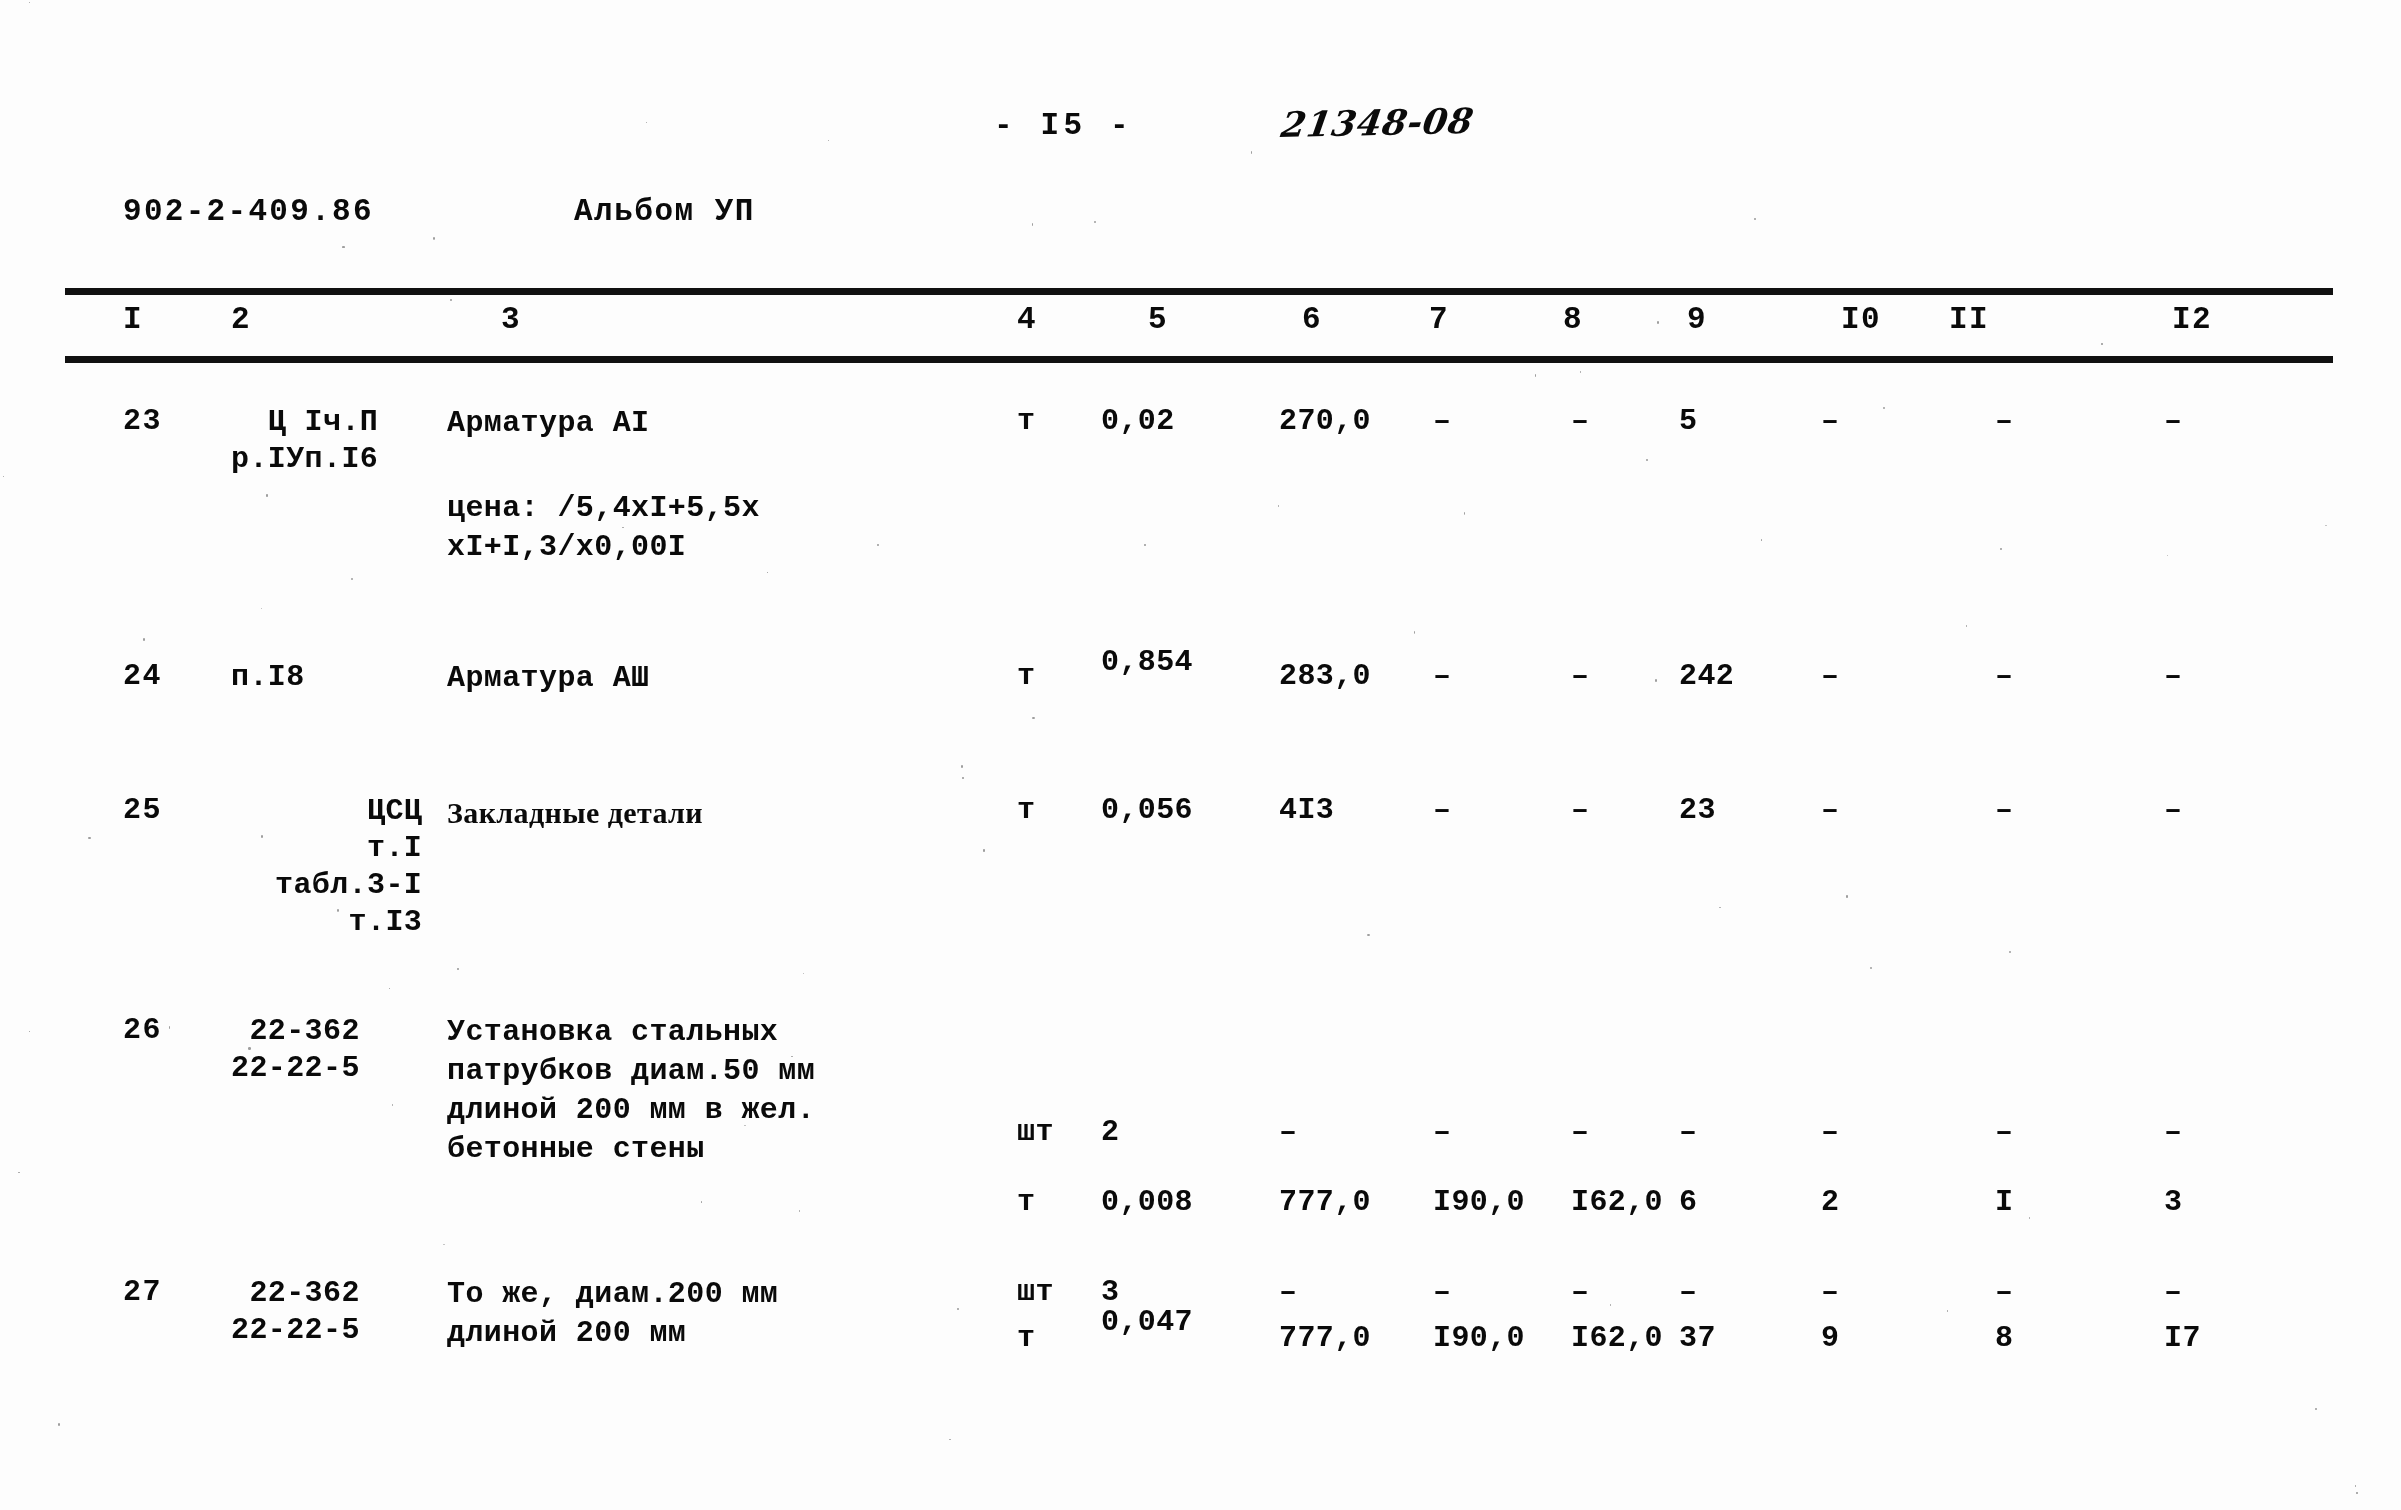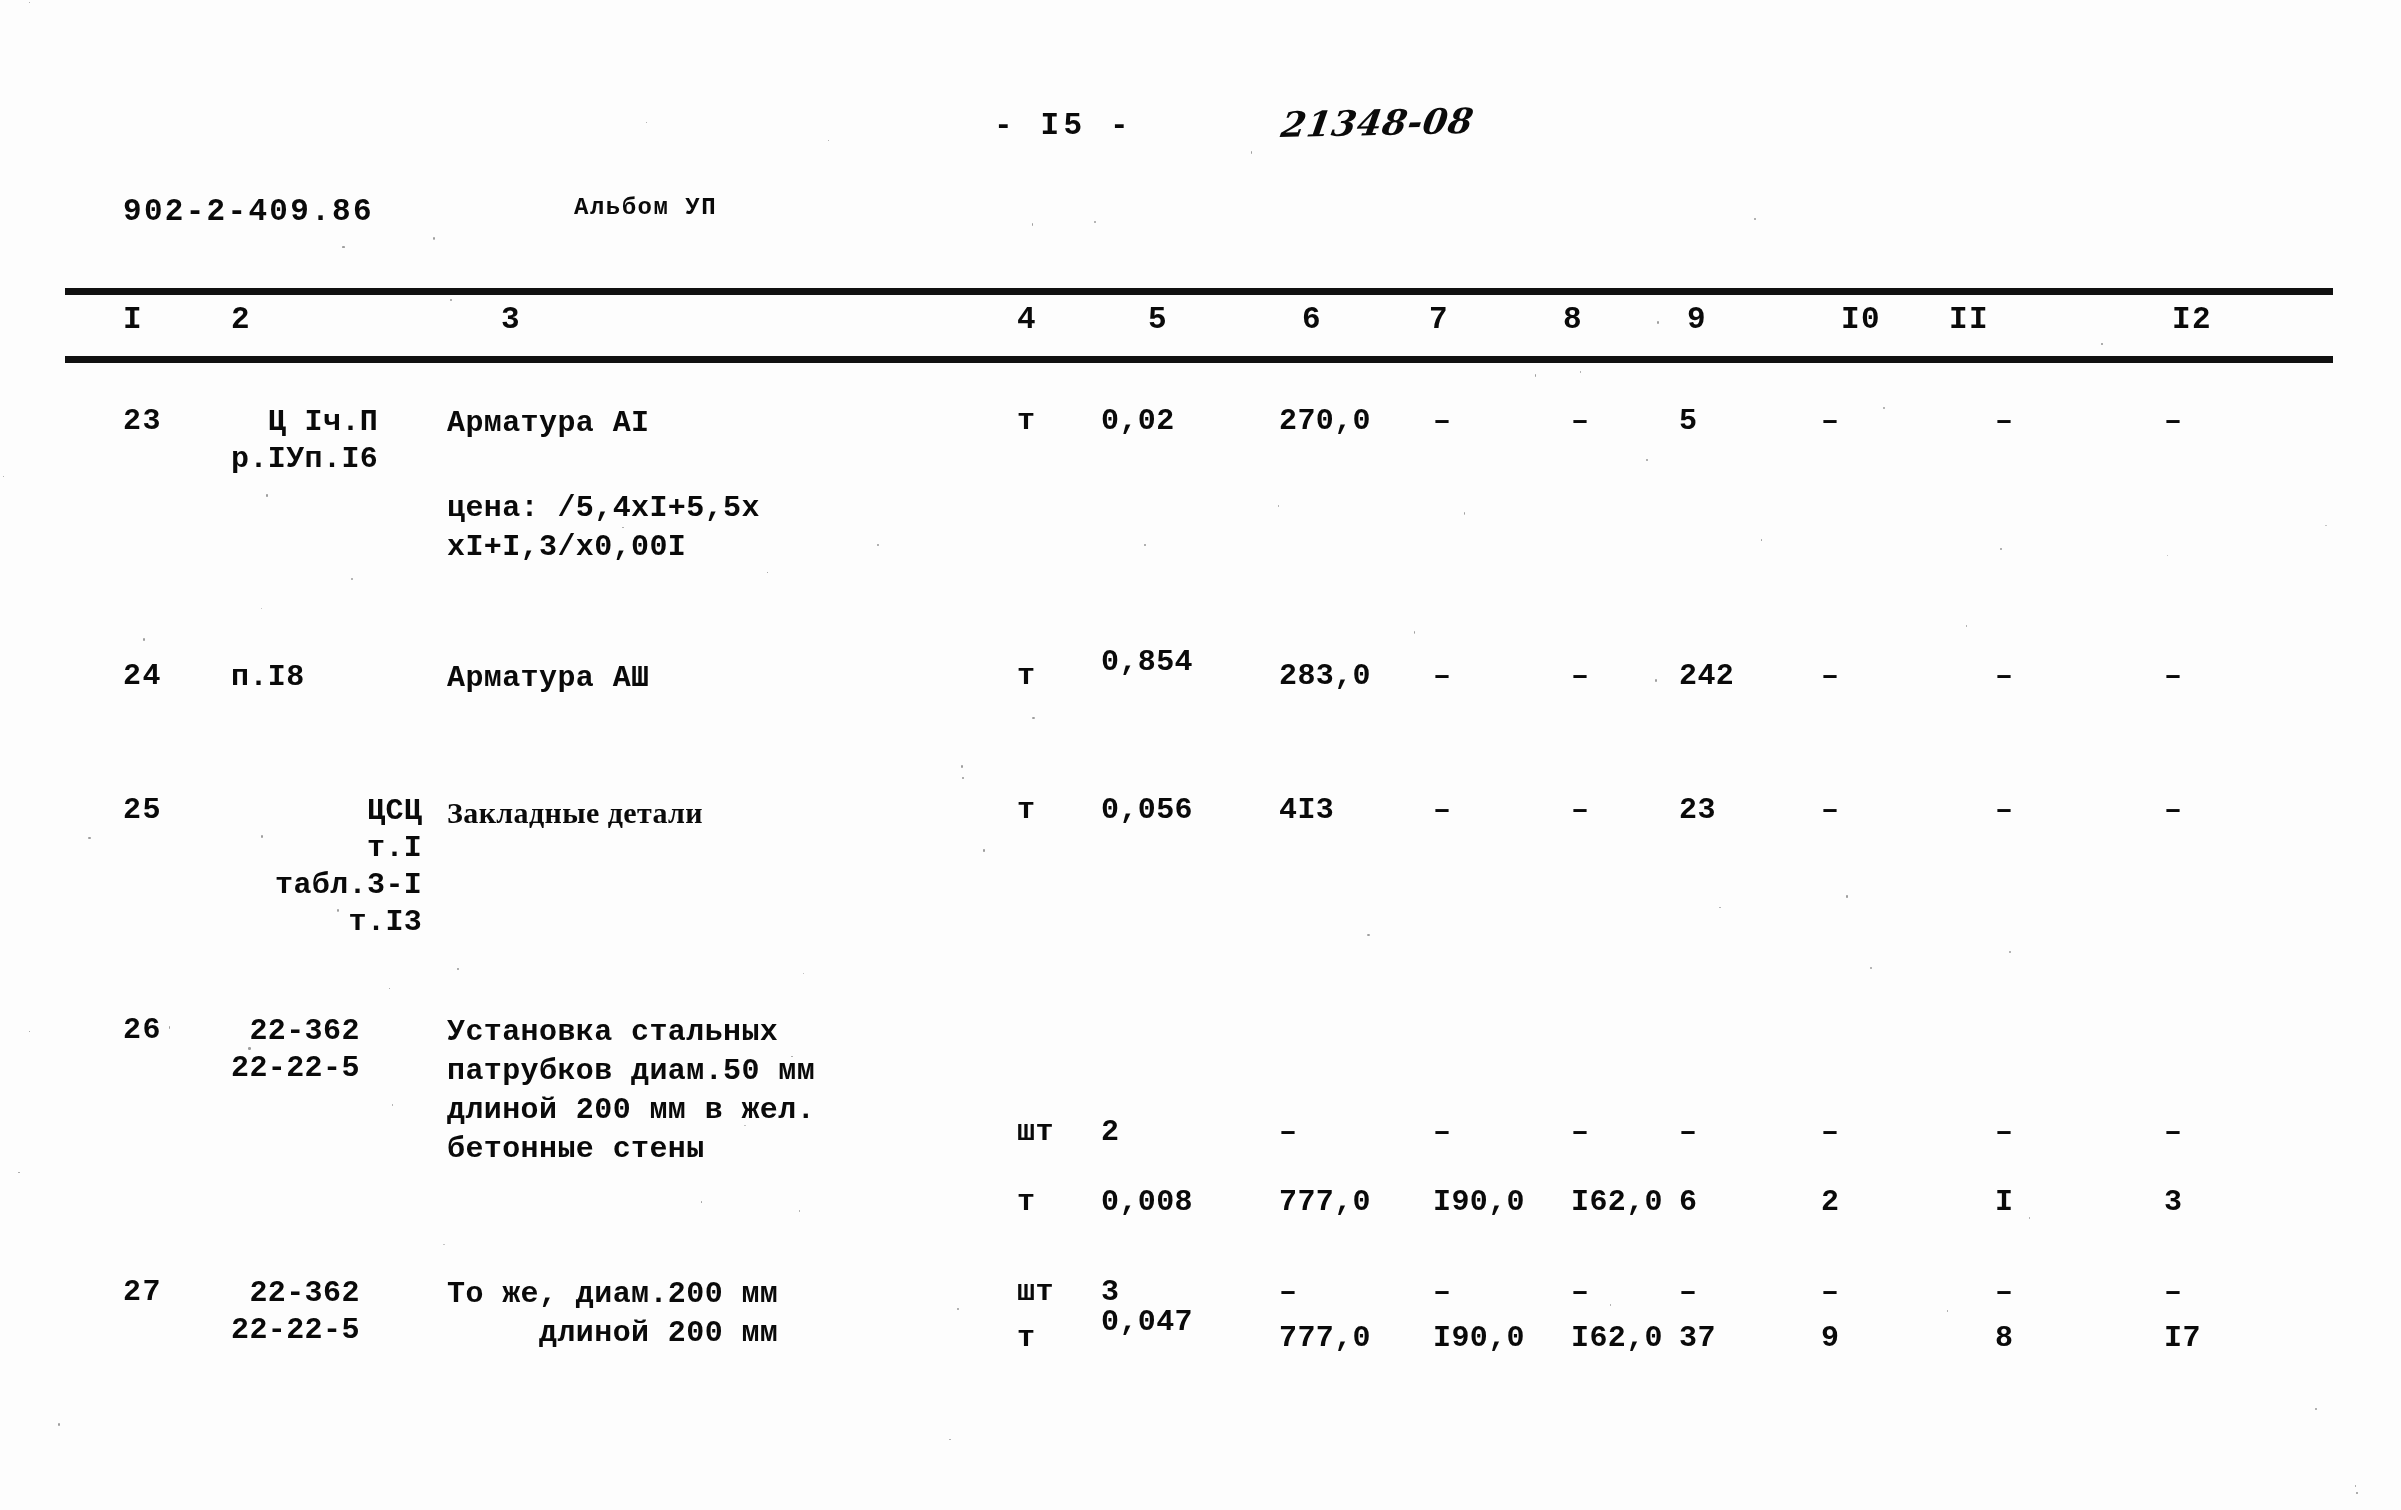--- a/index.html
+++ b/index.html
@@ -53,21 +53,21 @@
     top: 194px;
     font-size: 31px;
     font-weight: 700;
     letter-spacing: 2.3px;
     font-family: "Liberation Mono", "DejaVu Sans Mono", monospace;
   }
   .album-name {
     position: absolute;
     left: 574px;
     top: 194px;
-    font-size: 24px;
+    font-size: 31px;
     font-weight: 700;
     letter-spacing: 1.5px;
     font-family: "Liberation Mono", "DejaVu Sans Mono", monospace;
   }
 
   
   .rule {
     position: absolute;
     left: 65px;
     width: 2268px;
@@ -219,21 +219,21 @@
         <div class="cell num" style="left: 1571px; top: 1185px;">I62,0</div>
         <div class="cell num" style="left: 1679px; top: 1185px;">6</div>
         <div class="cell num" style="left: 1821px; top: 1185px;">2</div>
         <div class="cell num" style="left: 1995px; top: 1185px;">I</div>
         <div class="cell num" style="left: 2164px; top: 1185px;">3</div>
       </div>
       <div class="trow" style="top: 0px;">
         <div class="cell idx" style="left: 123px; top: 1275px;">27</div>
         <div class="cell code" style="left: 231px; top: 1275px;">22-362
 22-22-5</div>
-        <div class="cell desc" style="left: 447px; top: 1275px; text-align: right;">То же, диам.200 мм
+        <div class="cell desc" style="left: 447px; top: 1275px;">То же, диам.200 мм
 длиной 200 мм</div>
         <div class="cell num" style="left: 1017px; top: 1275px;">шт</div>
         <div class="cell num" style="left: 1101px; top: 1275px;">3</div>
         <div class="cell num" style="left: 1279px; top: 1275px;">–</div>
         <div class="cell num" style="left: 1433px; top: 1275px;">–</div>
         <div class="cell num" style="left: 1571px; top: 1275px;">–</div>
         <div class="cell num" style="left: 1679px; top: 1275px;">–</div>
         <div class="cell num" style="left: 1821px; top: 1275px;">–</div>
         <div class="cell num" style="left: 1995px; top: 1275px;">–</div>
         <div class="cell num" style="left: 2164px; top: 1275px;">–</div>

